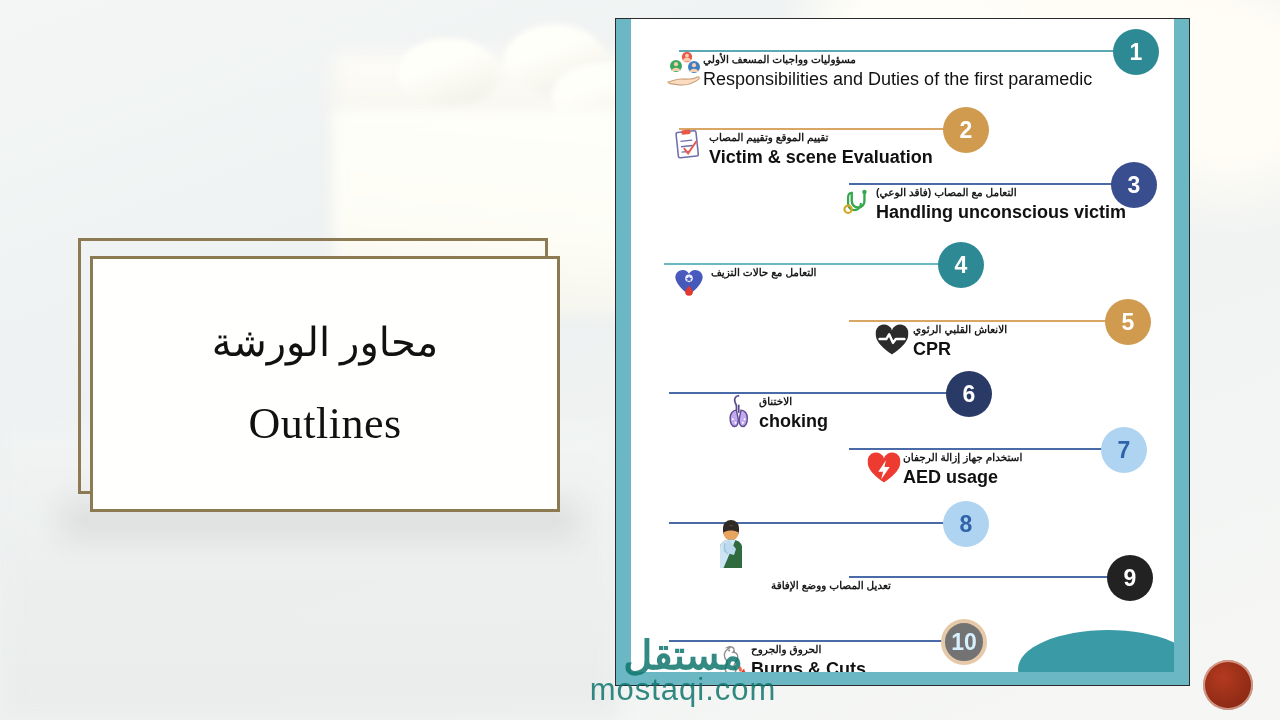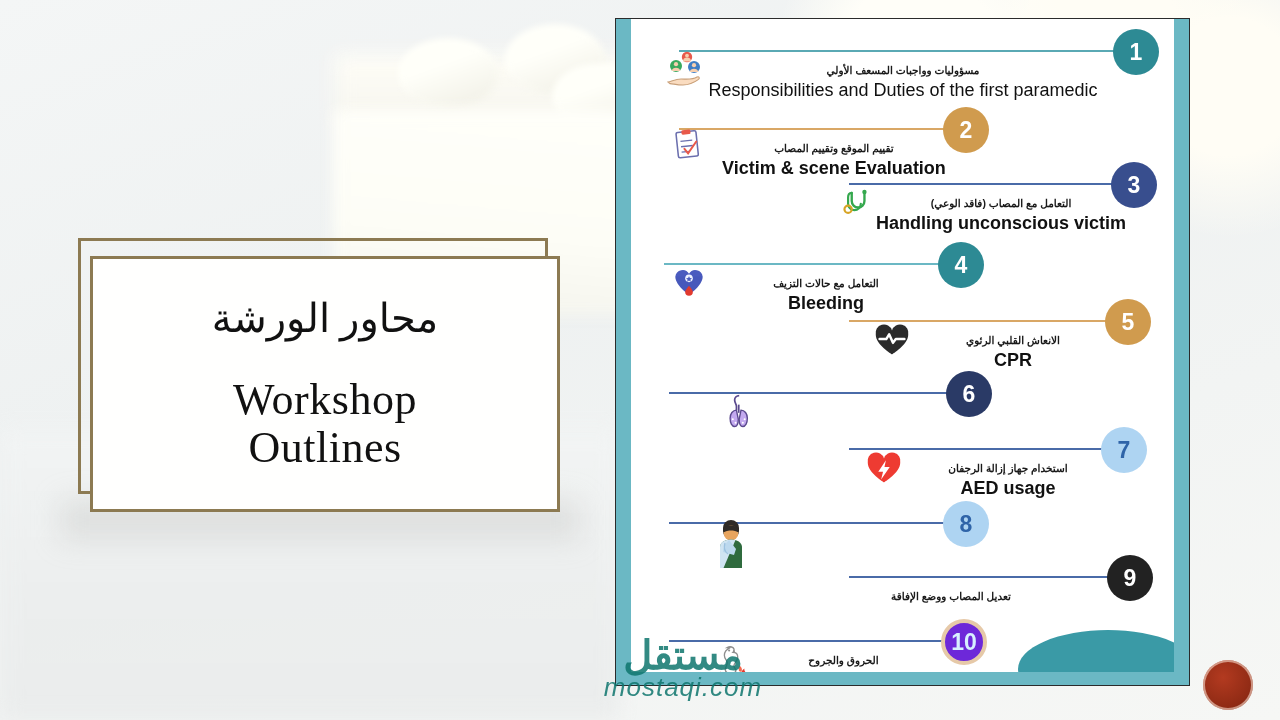--- a/index.html
+++ b/index.html
@@ -52,33 +52,33 @@
   #slide-inner { position:absolute; left:15px; right:15px; top:0; bottom:13px; background:#fff; overflow:hidden; }
   #bottom-ellipse { position:absolute; right:-24px; bottom:-36px; width:180px; height:78px;
     border-radius:50%; background:#3a9aa6; }
 
   
   .row { position:absolute; left:0; right:0; height:62px; }
   .rule { position:absolute; height:2px; top:9px; }
   .badge { position:absolute; top:-12px; width:46px; height:46px; border-radius:50%;
     display:flex; align-items:center; justify-content:center;
     font-weight:bold; font-size:23px; color:#fff; }
-  .badge.ring { border:4px solid #e6c9a8; background:#6d28d9; }
+  .badge.ring { border:4px solid #e6c9a8; background:#737373; }
   .badge.ring span { color:#d7f0ff; font-weight:bold; }
-  .txt { position:absolute; top:23px; text-align:center; }
+  .txt { position:absolute; top:12px; text-align:left; }
   .ar { font-size:10.5px; direction:rtl; color:#1a1a1a; font-weight:bold; line-height:1.3; }
   .en { font-size:18px; font-weight:bold; color:#111; line-height:1.35; white-space:nowrap; }
   .en.thin { font-weight:normal; }
   .ico { position:absolute; top:8px; width:44px; height:44px; }
 
   
   #watermark { position:absolute; left:558px; top:636px; width:250px; color:#0f766e;
     text-align:center; pointer-events:none; }
   #wm-ar { font-size:40px; direction:rtl; line-height:.95; opacity:.85; font-weight:bold; }
-  #wm-en { font-size:26px; letter-spacing:1px; opacity:.85; margin-top:-2px;font-style:italic; }
+  #wm-en { font-size:31px; letter-spacing:1px; opacity:.85; margin-top:-2px; }
 
   
   #seal { position:absolute; left:1203px; top:660px; width:50px; height:50px; border-radius:50%;
     background:radial-gradient(circle at 40% 35%,#b33a20,#8e2a14 70%,#6f1f0e 100%);
     box-shadow:inset 0 0 0 2px rgba(255,235,220,.55); }
 </style>
 </head>
 <body>
 
 <div id="bg-photo">
@@ -90,21 +90,20 @@
   <div id="bg-table"></div>
   <div id="bg-soft-shadow"></div>
 </div>
 
 <div id="title-block">
   <div class="tbox" id="tbox-back"></div>
   <div class="tbox" id="tbox-front"></div>
   <div id="title-text">
     <div id="title-ar">محاور الورشة</div>
     <div id="title-en">
-      <div>Workshop</div>
       <div>Outlines</div>
     </div>
   </div>
 </div>
 
 <div id="slide">
   <div class="edge-stripe" id="edge-left"></div>
   <div class="edge-stripe" id="edge-right"></div>
   <div id="edge-bottom"></div>
 
@@ -182,21 +181,20 @@
         <svg viewBox="0 0 44 44" width="40" height="40">
           <path d="M22 36S7 26 7 16a8 8 0 0115-3 8 8 0 0115 3c0 10-15 20-15 20z" fill="#4a5bbf"></path>
           <path d="M22 36S7 26 7 16h30c0 10-15 20-15 20z" fill="#3f4fae" opacity=".25"></path>
           <circle cx="22" cy="18" r="4.2" fill="#eef2ff"></circle>
           <path d="M22 15.6l1 2.1 2.3.2-1.8 1.5.6 2.2-2.1-1.2-2.1 1.2.6-2.2-1.8-1.5 2.3-.2z" fill="#4a5bbf"></path>
           <path d="M22 26c2.8 3.4 4.2 5.2 4.2 7a4.2 4.2 0 11-8.4 0c0-1.8 1.4-3.6 4.2-7z" fill="#e23a2e"></path>
         </svg>
       </div>
       <div class="txt" style="left:80px; width:230px">
         <div class="ar">التعامل مع حالات التزيف</div>
-        <div class="en">Bleeding</div>
       </div>
     </div>
 
     <div class="row" style="top:292px">
       <div class="rule" style="left:218px; width:258px; background:#d9a765"></div>
       <div class="badge" style="left:474px; background:#d09b4e">
         <span>5</span>
       </div>
       <div class="ico" style="left:240px">
         <svg viewBox="0 0 44 44" width="42" height="42">
@@ -220,20 +218,24 @@
           <path d="M20 5a5 5 0 00-5 5c0 3 2 4 2 7v4" stroke="#5b4a8e" stroke-width="1.9" fill="none"></path>
           <path d="M17 21c-4 0-7 4-7 9s2 9 5 9 4-4 4-8z" fill="#c3a9ef" stroke="#5b4a8e" stroke-width="1.5"></path>
           <path d="M22 21c4 0 7 4 7 9s-2 9-5 9-4-4-4-8z" fill="#c3a9ef" stroke="#5b4a8e" stroke-width="1.5"></path>
           <path d="M19.5 15v9" stroke="#5b4a8e" stroke-width="1.9"></path>
           <circle cx="13" cy="31" r="1.1" fill="#fff"></circle>
             <circle cx="16" cy="35" r="1.1" fill="#fff"></circle>
           <circle cx="26" cy="31" r="1.1" fill="#fff"></circle>
             <circle cx="24" cy="35" r="1.1" fill="#fff"></circle>
         </svg>
       </div>
+      <div class="txt" style="left:128px; width:180px">
+        <div class="ar">الاختناق</div>
+        <div class="en">choking</div>
+      </div>
     </div>
 
     <div class="row" style="top:420px">
       <div class="rule" style="left:218px; width:255px; background:#4a6ba8"></div>
       <div class="badge" style="left:470px; background:#aed4f2; color:#2f64a8">
         <span>7</span>
       </div>
       <div class="ico" style="left:232px">
         <svg viewBox="0 0 44 44" width="42" height="42">
           <path d="M22 37S5 27 5 16.5A8.8 8.8 0 0122 12a8.8 8.8 0 0117 4.5C39 27 22 37 22 37z" fill="#ee3b32"></path>

